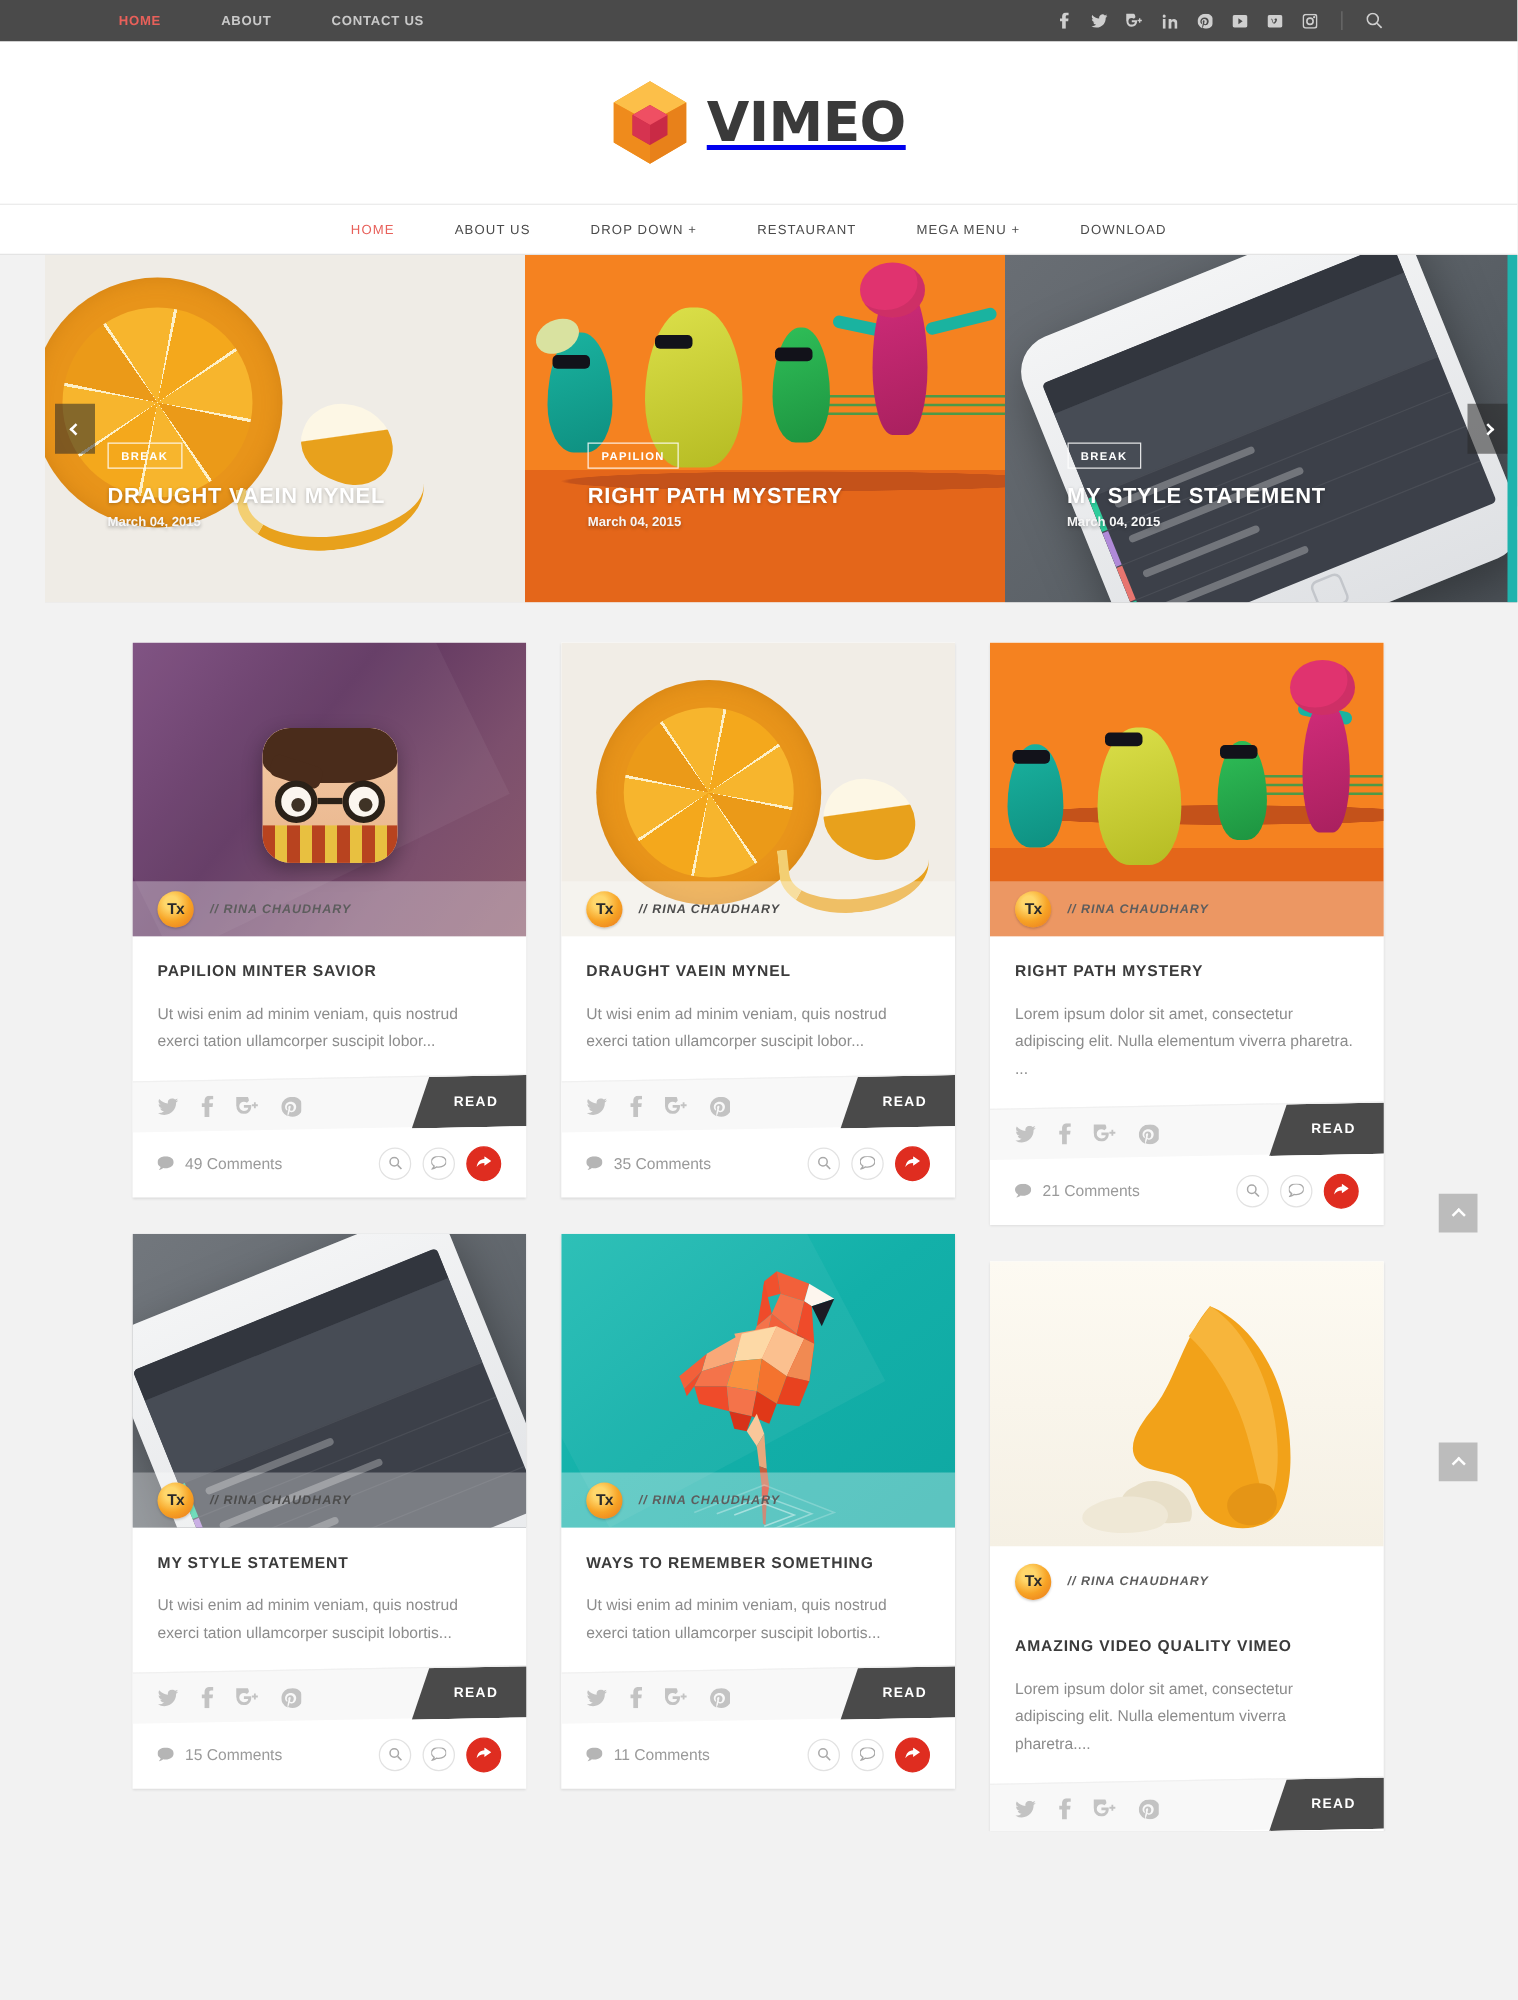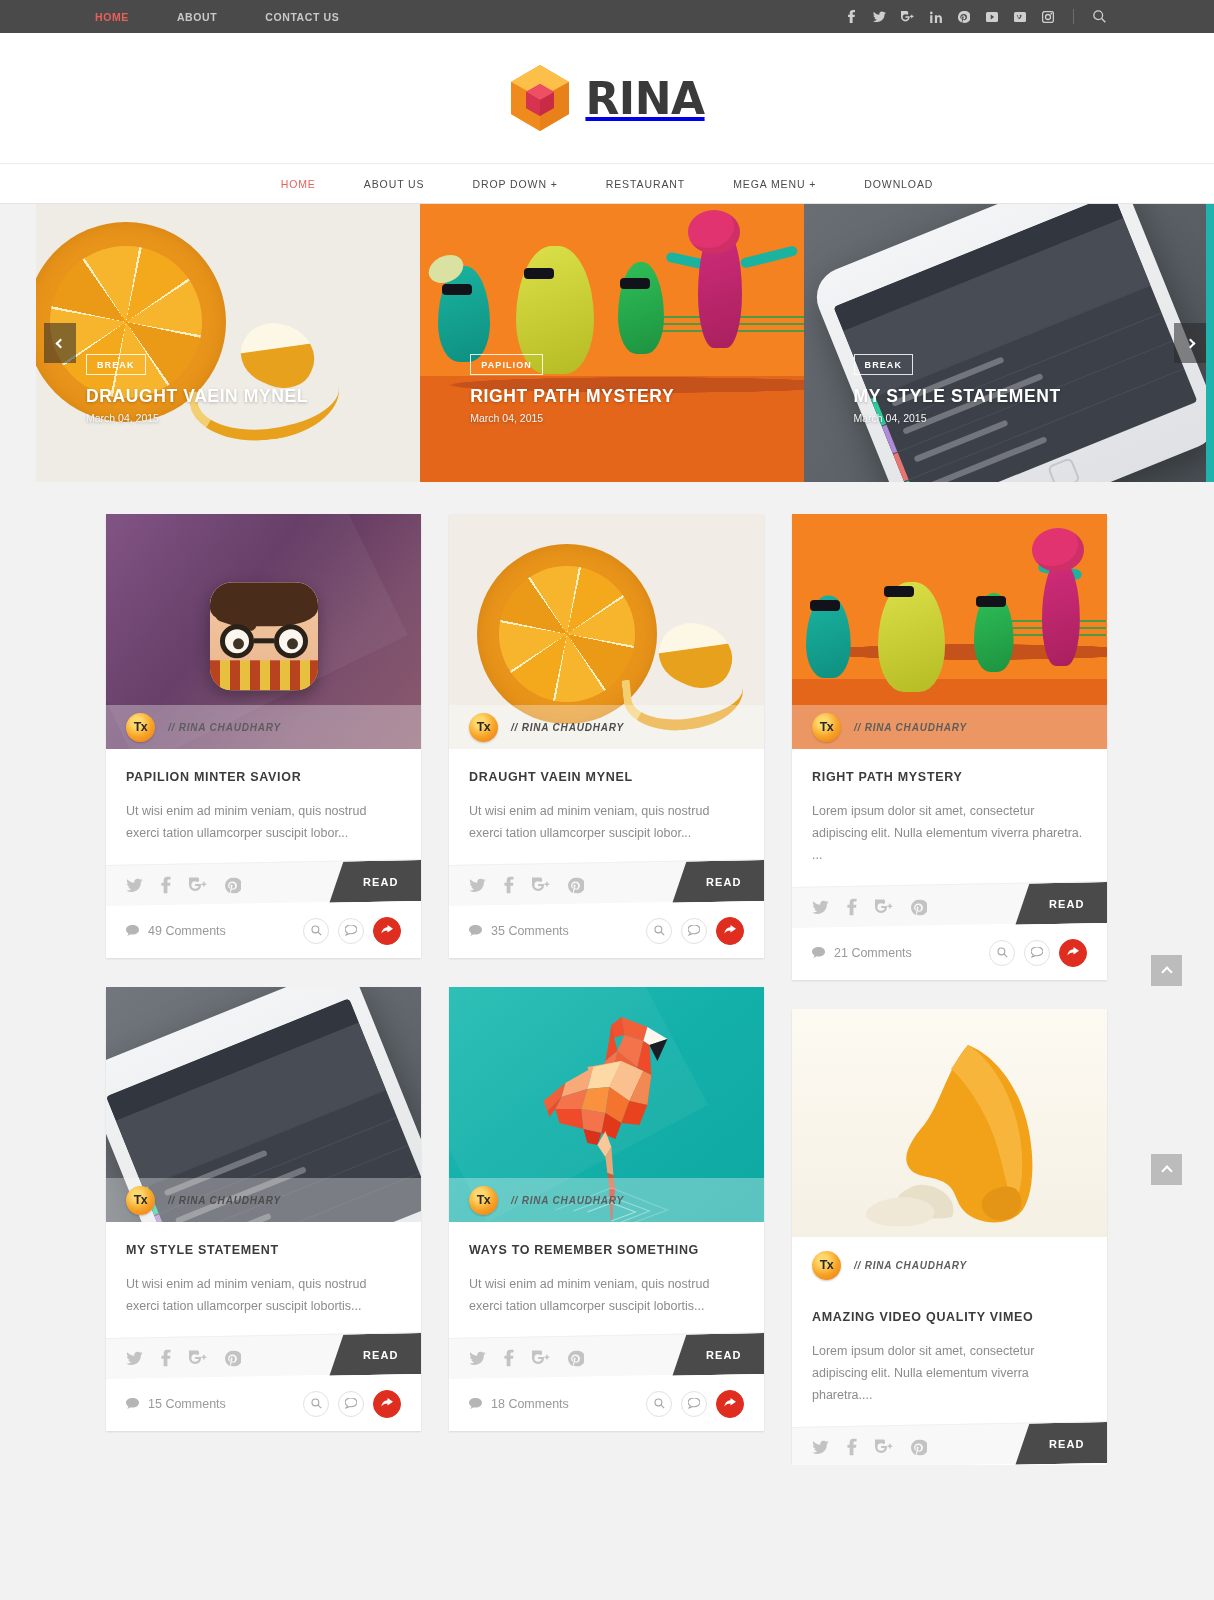--- a/index.html
+++ b/index.html
@@ -125,21 +125,21 @@
     font-size: 17.5px;
     font-weight: bold;
     letter-spacing: 0.6px;
     text-transform: uppercase;
     text-shadow: 0 1px 3px rgba(0,0,0,.25);
     margin-bottom: 5px;
   }
   .slide-date {
     color: #f6f6f6;
     font-size: 10.5px;
-    font-weight: normal;
+    font-weight: bold;
     text-shadow: 0 1px 3px rgba(0,0,0,.3);
   }
 
   .nav-arrow {
     position: absolute;
     top: 119px;
     width: 32px;
     height: 40px;
     background: rgba(40,40,40,.55);
     z-index: 9;
@@ -448,21 +448,21 @@
   <a href="#" class="logo">
     <svg class="logo-mark" viewBox="0 0 62 68">
       <polygon points="31,1 60,18 60,50 31,67 2,50 2,18" fill="#f79a1f"></polygon>
       <polygon points="31,1 60,18 31,34 2,18" fill="#fcbf49"></polygon>
       <polygon points="2,18 31,34 31,67 2,50" fill="#ef8b1c"></polygon>
       <polygon points="31,34 60,18 60,50 31,67" fill="#e8811a"></polygon>
       <polygon points="31,20 45,28 45,44 31,52 17,44 17,28" fill="#c92a45"></polygon>
       <polygon points="31,20 45,28 31,36 17,28" fill="#ef4f63"></polygon>
       <polygon points="17,28 31,36 31,52 17,44" fill="#d63350"></polygon>
     </svg>
-    <span class="logo-text">RINA</span>
+    <span class="logo-text">VIMEO</span>
   </a>
 </div>
 
 <nav class="mainnav">
   <a href="#" class="active">HOME</a>
   <a href="#">ABOUT US</a>
   <a href="#">DROP DOWN +</a>
   <a href="#">RESTAURANT</a>
   <a href="#">MEGA MENU +</a>
   <a href="#">DOWNLOAD</a>
@@ -858,21 +858,21 @@
           </div>
           <div class="read-btn">
               <span>READ</span>
             </div>
         </div>
         <div class="card-foot">
           <div class="comments">
             <svg width="13" height="12" viewBox="0 0 13 12">
                 <path d="M6.5 0C2.9 0 0 2.1 0 4.7c0 1.5 1 2.9 2.5 3.8-.2.7-.7 1.6-1.5 2.4 1.4-.2 2.7-.9 3.5-1.6.6.1 1.3.2 2 .2C10.1 9.5 13 7.4 13 4.7S10.1 0 6.5 0z"></path>
               </svg>
-            <span>18 Comments</span>
+            <span>11 Comments</span>
           </div>
           <div class="foot-actions">
             <div class="cbtn">
                 <svg width="11" height="11" viewBox="0 0 13 13">
                   <circle cx="5.2" cy="5.2" r="4" fill="none" stroke="#a8a8a8" stroke-width="1.4"></circle>
                   <path d="M8.4 8.4l3.6 3.6" stroke="#a8a8a8" stroke-width="1.5" fill="none"></path>
                 </svg>
               </div>
             <div class="cbtn">
                 <svg width="12" height="11" viewBox="0 0 13 12">

